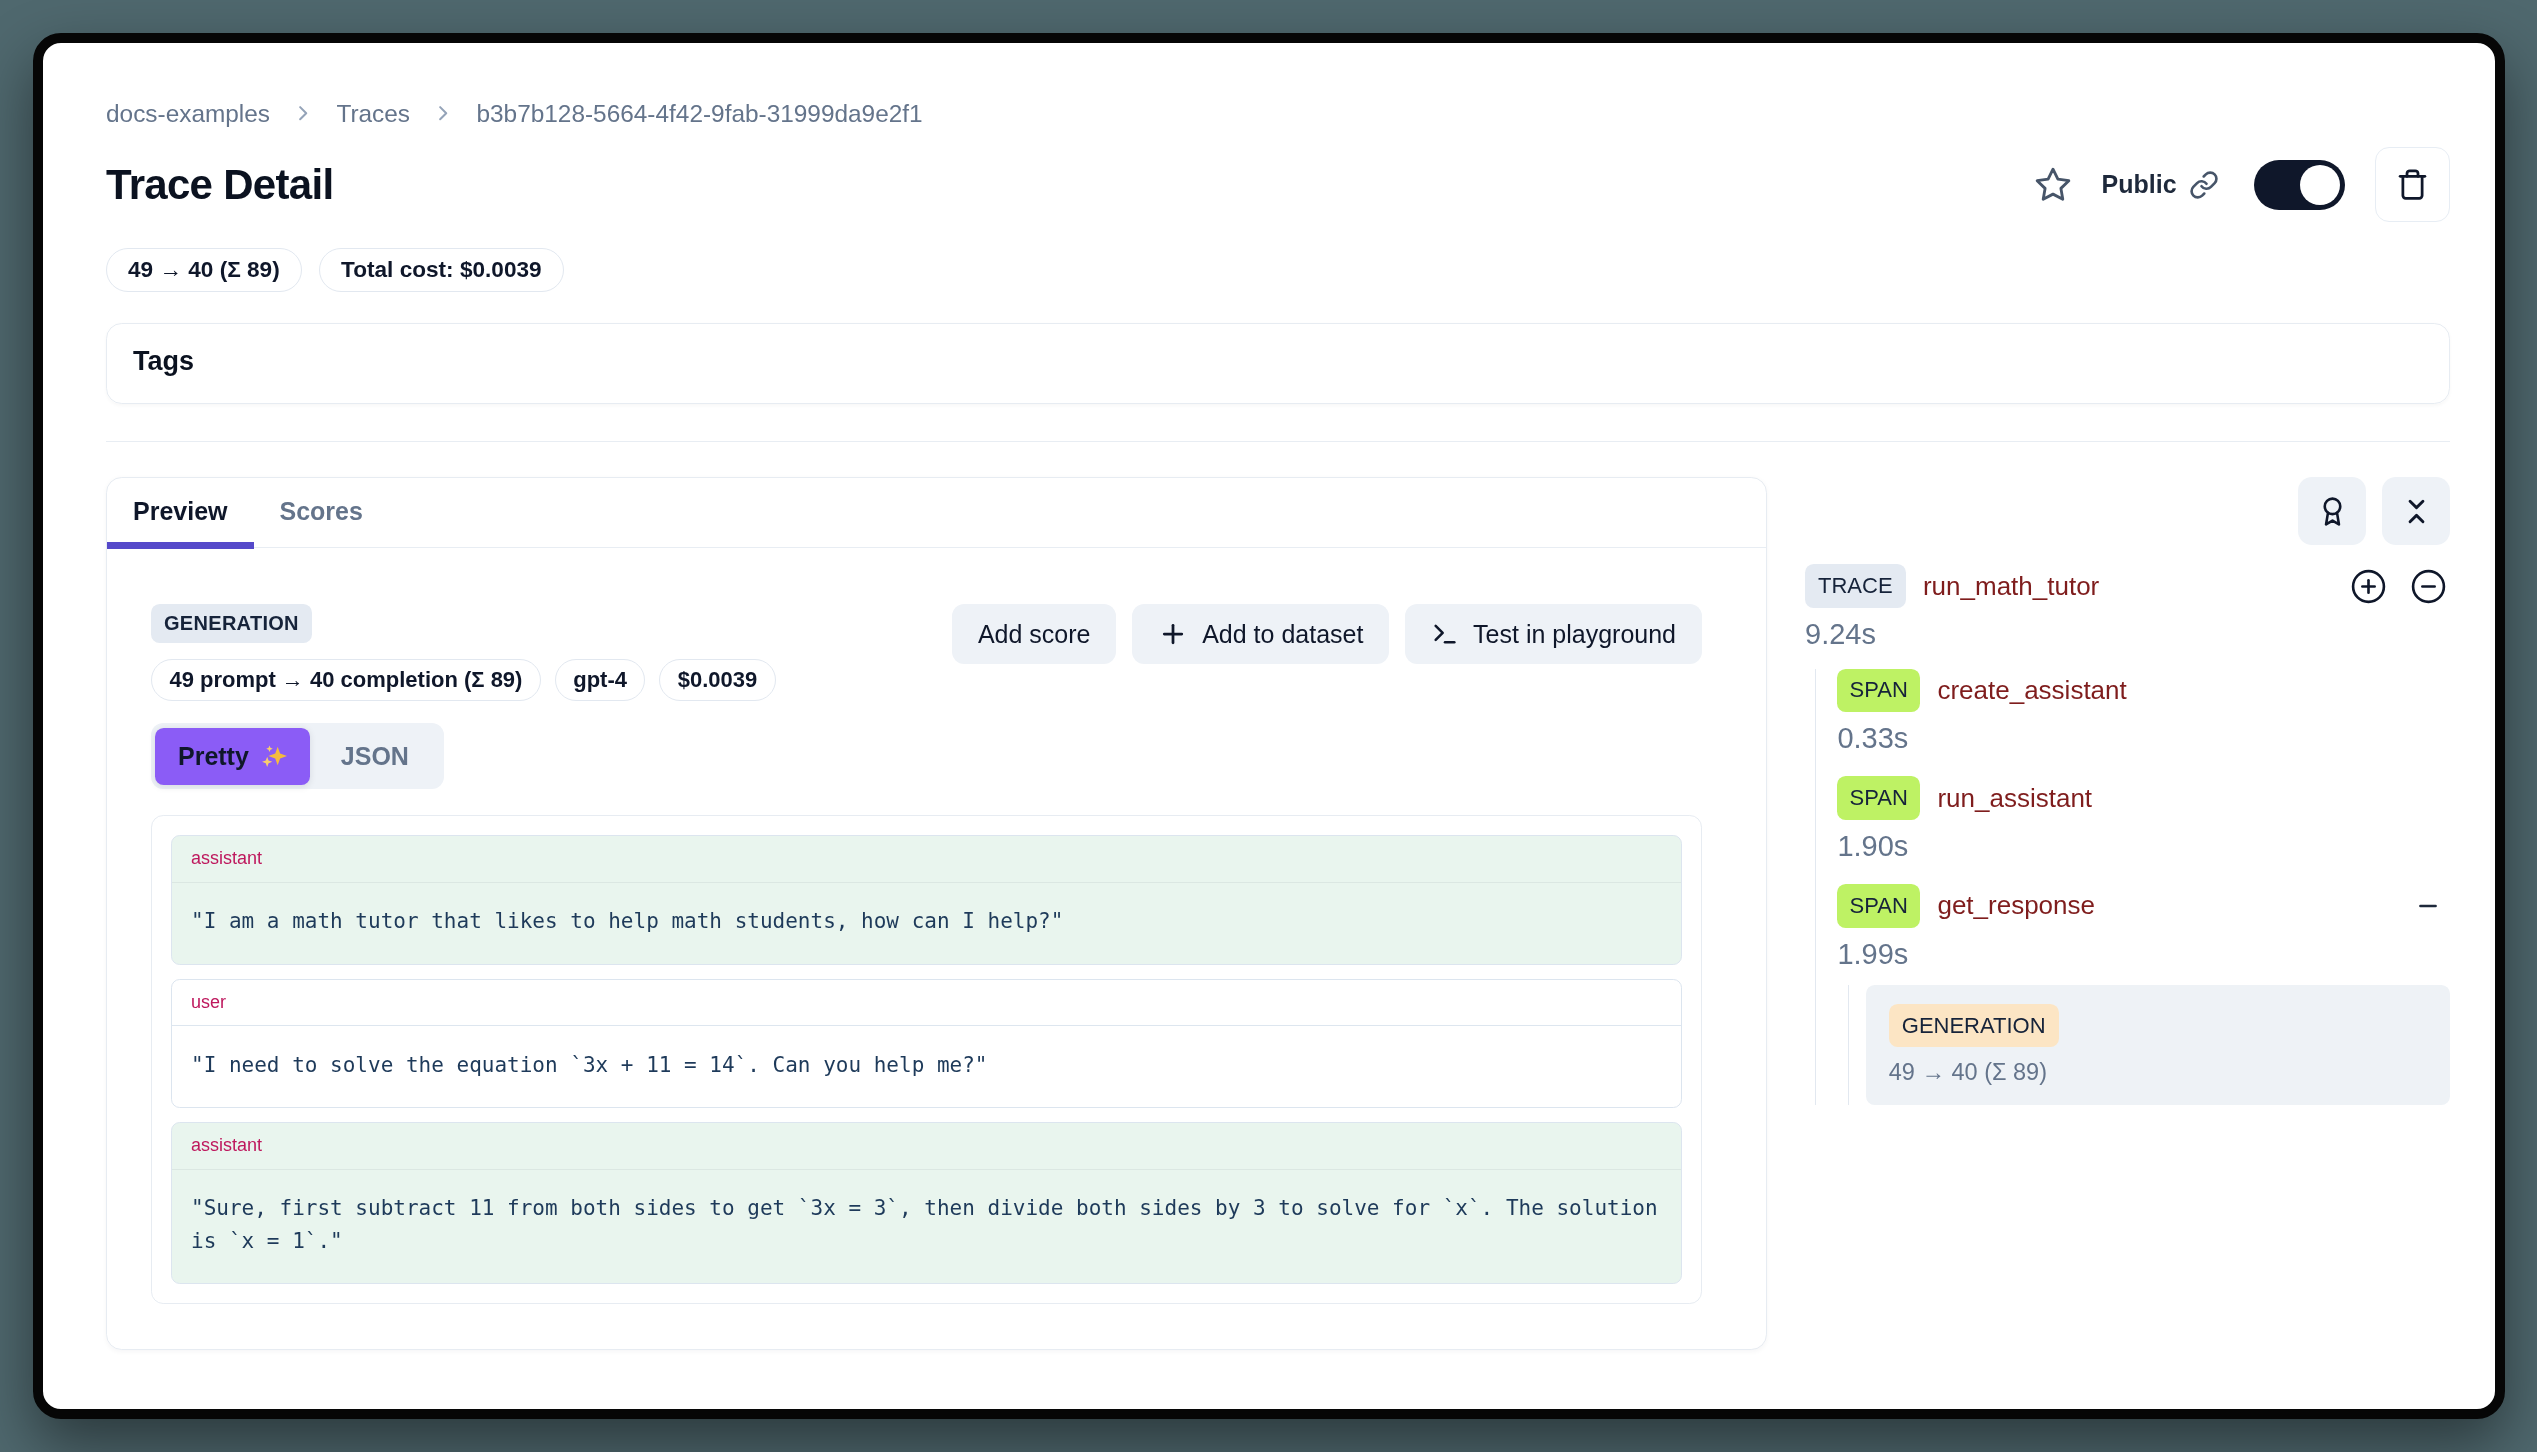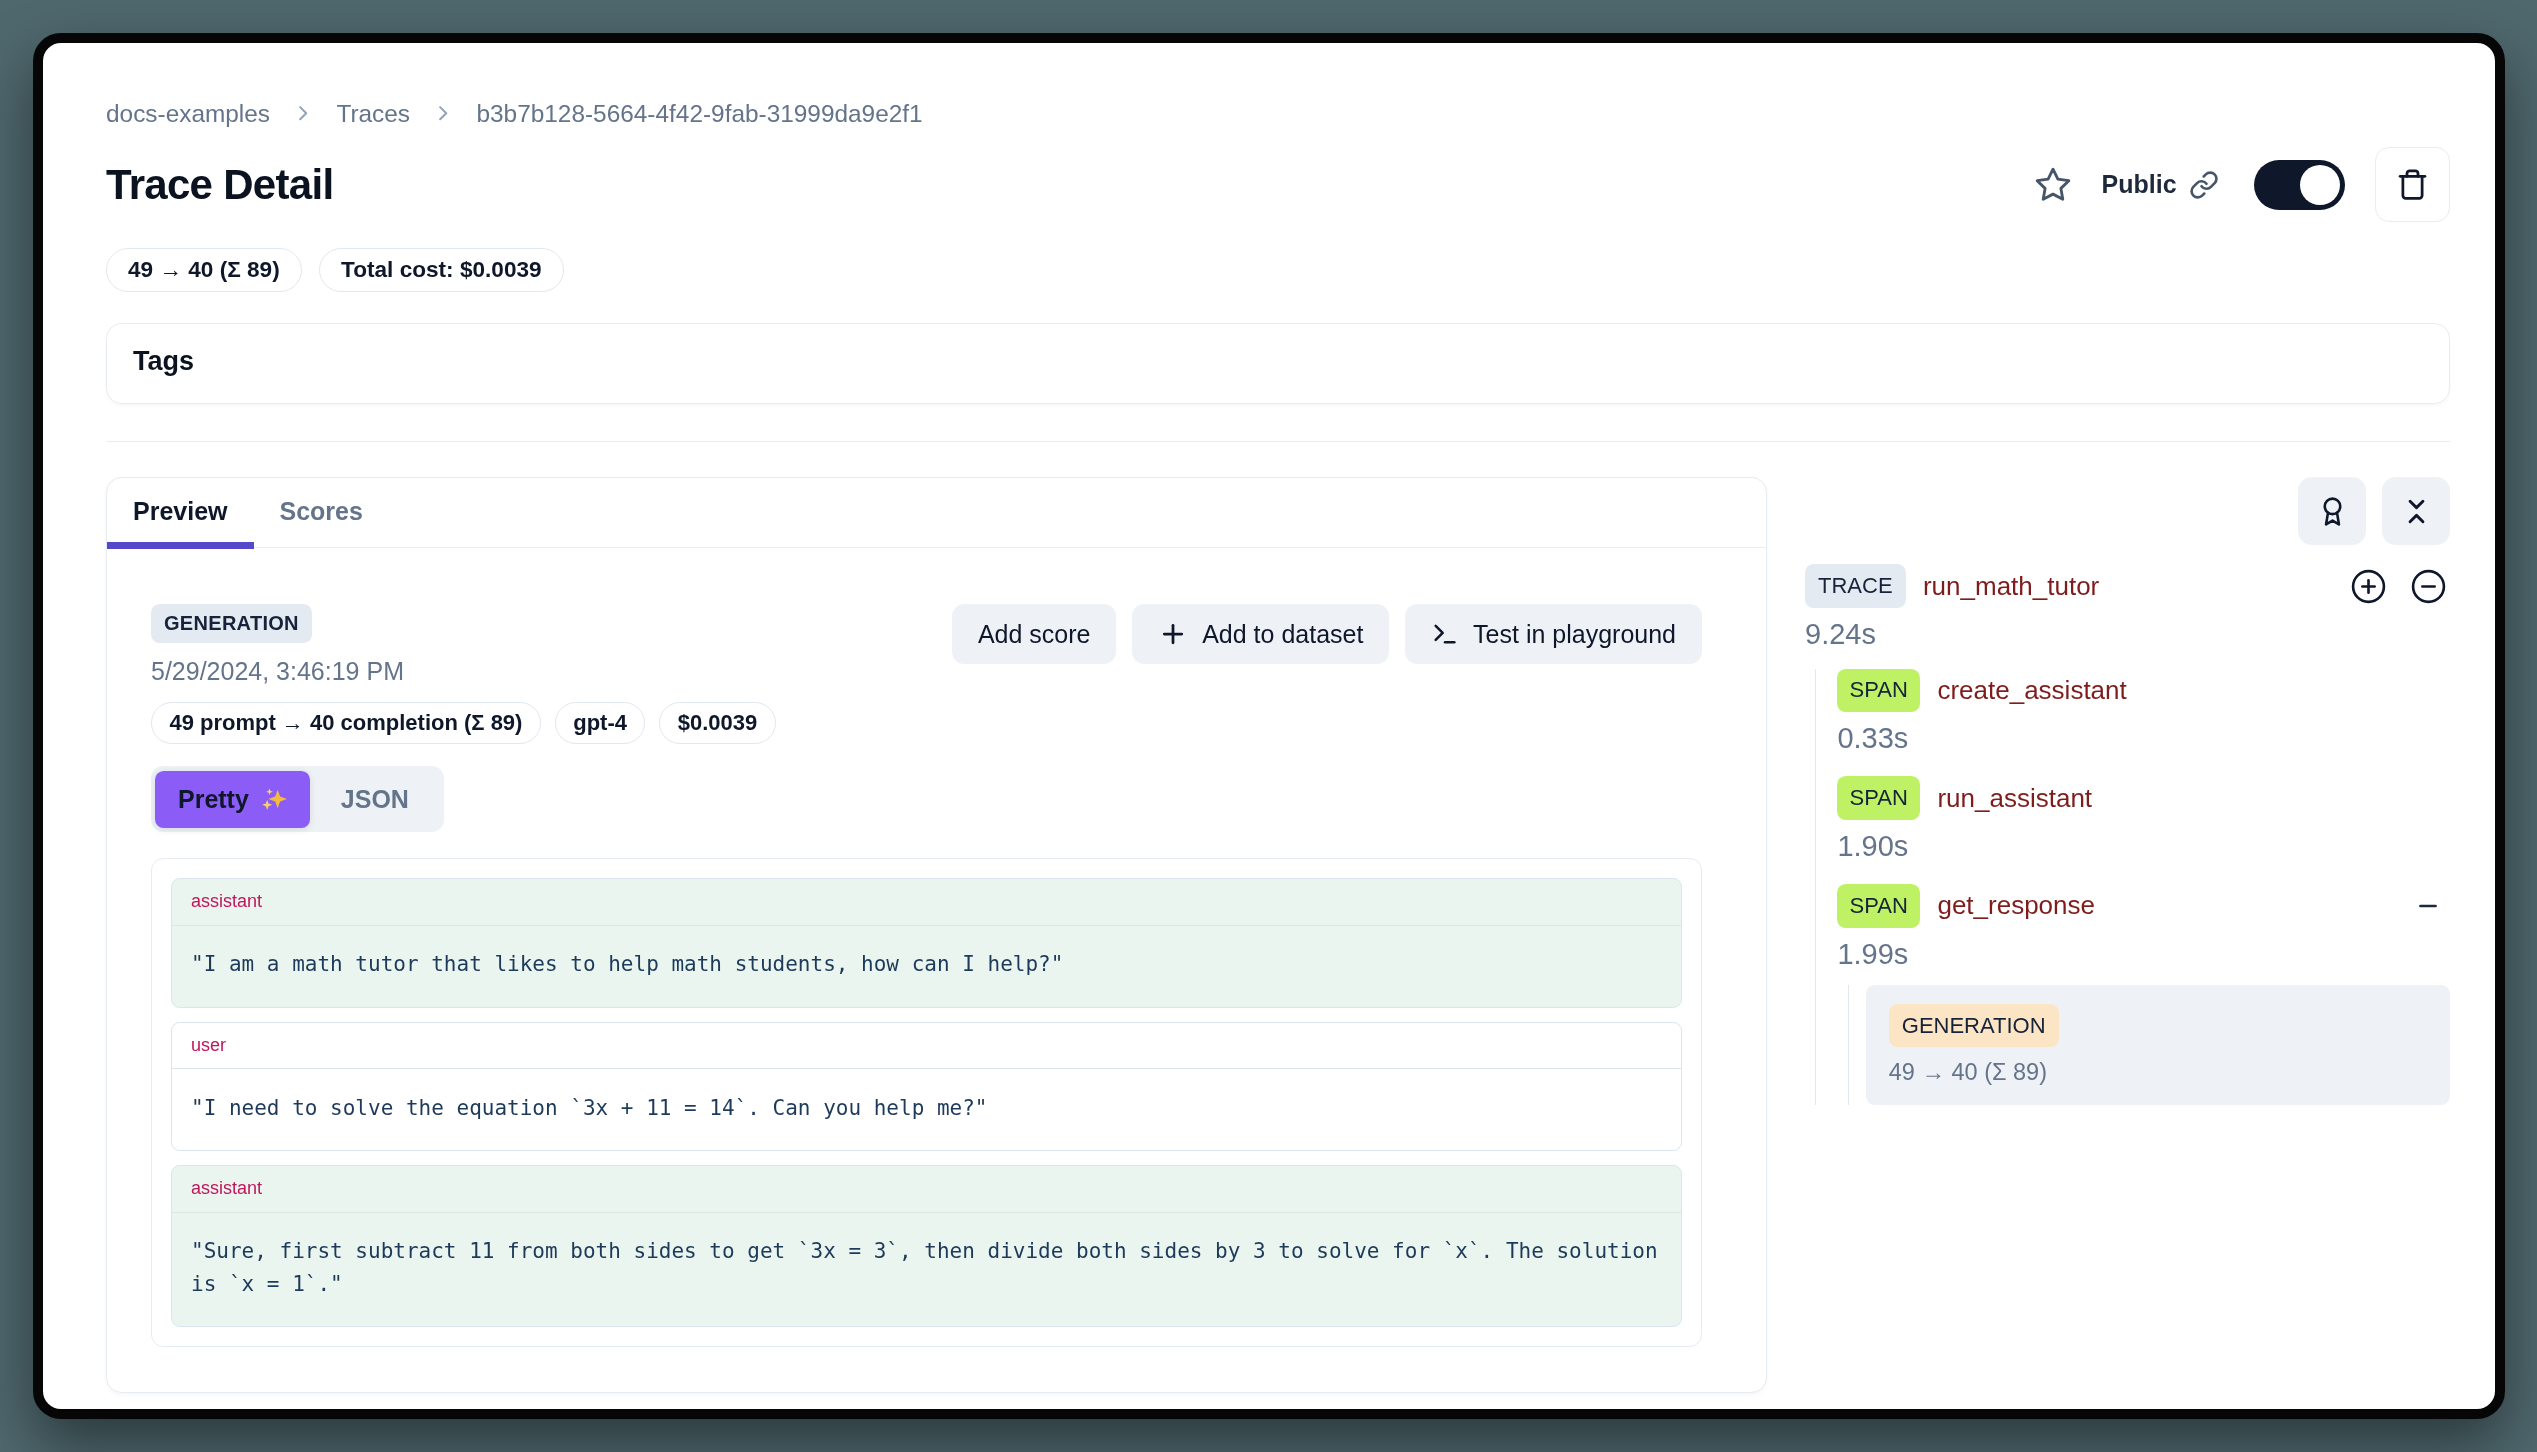--- a/index.html
+++ b/index.html
@@ -173,21 +173,20 @@
       <div class="tab-bar">
         <div class="tab active">Preview</div>
         <div class="tab inactive">Scores</div>
       </div>
 
       <div class="panel-content">
 
         <div class="obs-head-row">
           <div>
             <span class="type-badge">GENERATION</span>
-            <div class="timestamp">5/29/2024, 3:46:19 PM</div>
             <div class="obs-pills">
               <span class="pill">49 prompt → 40 completion (Σ 89)</span>
               <span class="pill">gpt-4</span>
               <span class="pill">$0.0039</span>
             </div>
           </div>
           <div class="actions">
             <button class="action-btn">Add score</button>
             <button class="action-btn">
               <span>

